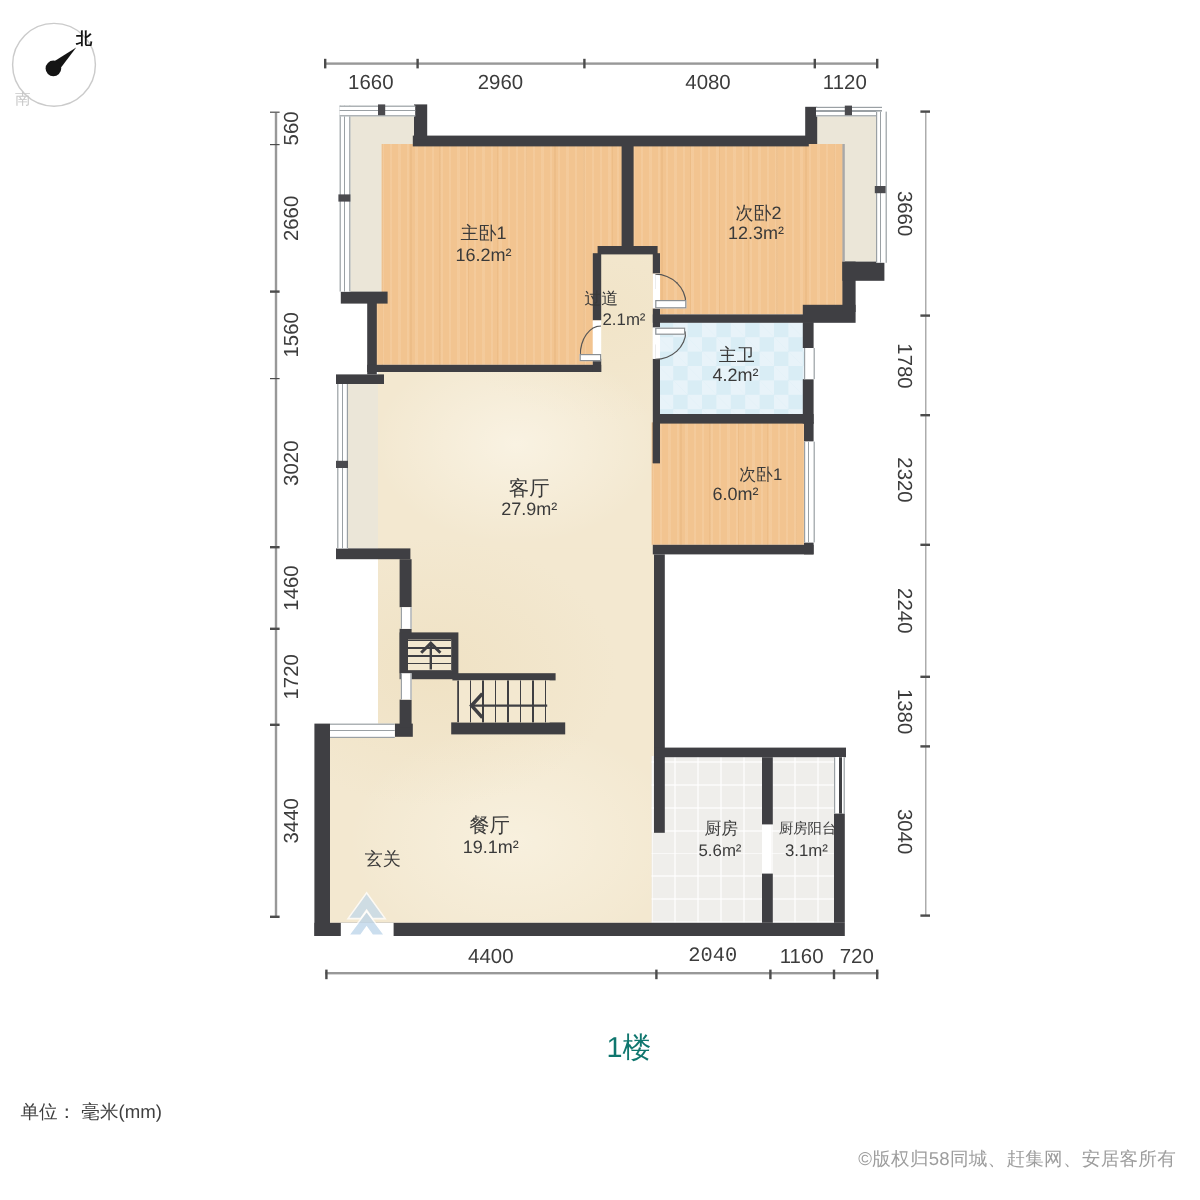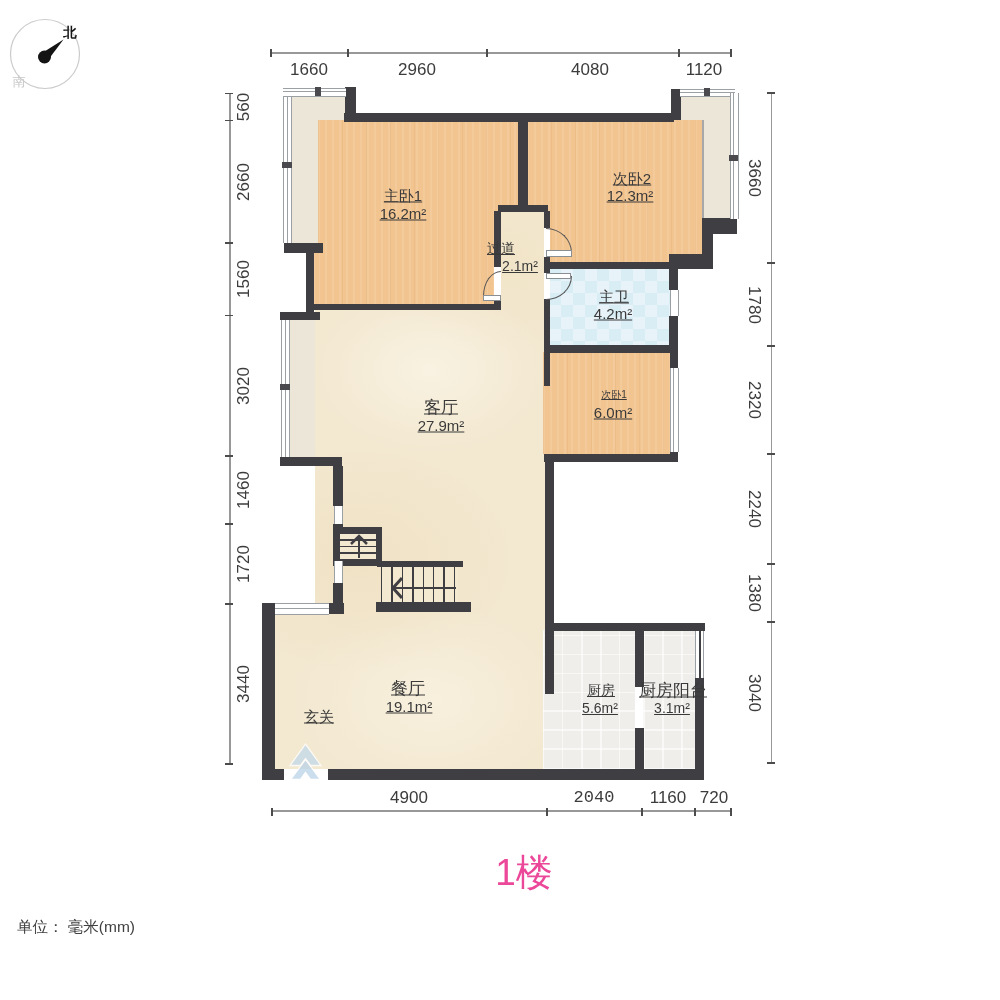--- a/index.html
+++ b/index.html
@@ -1,21 +1,21 @@
 <!DOCTYPE html>
 <html><head>
 <meta charset="utf-8">
 <style>
   html,body{margin:0;padding:0;background:#fff;}
   #page{position:relative;width:1000px;height:1000px;background:#fff;overflow:hidden;
         font-family:"Liberation Sans", sans-serif;}
   .abs{position:absolute;}
   .wall{position:absolute;background:#3f3f43;}
   .lbl{position:absolute;color:#3a3a3a;text-align:center;white-space:nowrap;
-       transform:translate(-50%,-50%);line-height:1;text-decoration:underline;}
+       transform:translate(-50%,-50%);line-height:1;}
   .dim{position:absolute;color:#3c3c3c;font-size:17px;white-space:nowrap;line-height:1;}
   .dimline{position:absolute;background:#989898;}
   .tick{position:absolute;background:#4c4c4c;}
   .winv{position:absolute;background:#fff;border-left:1px solid #9aa0a4;border-right:1px solid #9aa0a4;}
   .winh{position:absolute;background:#fff;border-top:1px solid #9aa0a4;border-bottom:1px solid #9aa0a4;}
   .wood{background-color:#f2c490;
     background-image:
       repeating-linear-gradient(90deg, rgba(205,147,82,0.14) 0 1.2px, rgba(0,0,0,0) 1.2px 24px),
       repeating-linear-gradient(90deg, rgba(255,244,228,0.13) 0 2px, rgba(0,0,0,0) 2px 7px);}
   .marble{background-color:#f3e8d0;
@@ -211,30 +211,30 @@
   </svg>
 
   <div class="lbl" style="left:403px;top:195px;font-size:15px;">主卧1</div>
   <div class="lbl" style="left:403px;top:213px;font-size:15px;">16.2m²</div>
   <div class="lbl" style="left:632px;top:178px;font-size:15px;">次卧2</div>
   <div class="lbl" style="left:630px;top:195px;font-size:15px;">12.3m²</div>
   <div class="lbl" style="left:501px;top:248px;font-size:14px;">过道</div>
   <div class="lbl" style="left:520px;top:265.5px;font-size:14px;">2.1m²</div>
   <div class="lbl" style="left:614px;top:296px;font-size:15px;">主卫</div>
   <div class="lbl" style="left:613px;top:313px;font-size:15px;">4.2m²</div>
-  <div class="lbl" style="left:614px;top:395px;font-size:10px;">次卧1</div>
+  <div class="lbl" style="left:634px;top:395px;font-size:14px;">次卧1</div>
   <div class="lbl" style="left:613px;top:412px;font-size:15px;">6.0m²</div>
   <div class="lbl" style="left:441px;top:407px;font-size:17px;">客厅</div>
   <div class="lbl" style="left:441px;top:425px;font-size:15px;">27.9m²</div>
   <div class="lbl" style="left:408px;top:688px;font-size:17px;">餐厅</div>
   <div class="lbl" style="left:409px;top:706px;font-size:15px;">19.1m²</div>
   <div class="lbl" style="left:319px;top:716px;font-size:15px;">玄关</div>
   <div class="lbl" style="left:601px;top:690px;font-size:14px;">厨房</div>
   <div class="lbl" style="left:600px;top:708px;font-size:14px;">5.6m²</div>
-  <div class="lbl" style="left:673px;top:690px;font-size:17px;">厨房阳台</div>
+  <div class="lbl" style="left:673px;top:690px;font-size:12px;">厨房阳台</div>
   <div class="lbl" style="left:672px;top:708px;font-size:14px;">3.1m²</div>
 
   <div class="dimline" style="left:270px;top:52px;width:461px;height:1.8px;"></div>
   <div class="tick" style="left:269.5px;top:48.5px;width:2px;height:8px;"></div>
   <div class="tick" style="left:346.5px;top:48.5px;width:2px;height:8px;"></div>
   <div class="tick" style="left:485.7px;top:48.5px;width:2px;height:8px;"></div>
   <div class="tick" style="left:677.5px;top:48.5px;width:2px;height:8px;"></div>
   <div class="tick" style="left:729.5px;top:48.5px;width:2px;height:8px;"></div>
   <div class="dim" style="left:309px;top:69px;transform:translate(-50%,-50%);">1660</div>
   <div class="dim" style="left:417px;top:69px;transform:translate(-50%,-50%);">2960</div>
@@ -272,29 +272,30 @@
   <div class="dim" style="left:754px;top:509px;transform:translate(-50%,-50%) rotate(90deg);">2240</div>
   <div class="dim" style="left:754px;top:593px;transform:translate(-50%,-50%) rotate(90deg);">1380</div>
   <div class="dim" style="left:754px;top:692.5px;transform:translate(-50%,-50%) rotate(90deg);">3040</div>
 
   <div class="dimline" style="left:271px;top:810px;width:461px;height:1.8px;"></div>
   <div class="tick" style="left:271px;top:807.5px;width:2px;height:8px;"></div>
   <div class="tick" style="left:546px;top:807.5px;width:2px;height:8px;"></div>
   <div class="tick" style="left:640.5px;top:807.5px;width:2px;height:8px;"></div>
   <div class="tick" style="left:694.3px;top:807.5px;width:2px;height:8px;"></div>
   <div class="tick" style="left:729.5px;top:807.5px;width:2px;height:8px;"></div>
-  <div class="dim" style="left:409px;top:797px;transform:translate(-50%,-50%);">4900</div>
+  <div class="dim" style="left:409px;top:797px;transform:translate(-50%,-50%);">4400</div>
   <div class="dim" style="left:594px;top:797px;transform:translate(-50%,-50%);font-family:Liberation Mono, monospace;">2040</div>
   <div class="dim" style="left:668px;top:797px;transform:translate(-50%,-50%);">1160</div>
   <div class="dim" style="left:714px;top:797px;transform:translate(-50%,-50%);">720</div>
 
   <svg class="abs" style="left:0px;top:0px;" width="110" height="110" viewBox="0 0 110 110">
     <circle cx="45" cy="54" r="34.5" fill="none" stroke="#cbcbcb" stroke-width="1.2"></circle>
     <polygon points="47.7,60.5 41.3,53.5 63.5,39.5" fill="#141414"></polygon>
     <circle cx="44.5" cy="57" r="6.5" fill="#141414"></circle>
     <text x="70" y="36.5" font-size="13.5" font-weight="bold" fill="#141414" text-anchor="middle">北</text>
     <text x="19" y="86.3" font-size="13" fill="#c8c8c8" text-anchor="middle">南</text>
   </svg>
 
-  <div class="abs" style="left:524px;top:873px;transform:translate(-50%,-50%);font-size:37px;color:#ec4899;">1楼</div>
+  <div class="abs" style="left:524px;top:873px;transform:translate(-50%,-50%);font-size:24px;color:#0f766e;">1楼</div>
   <div class="abs" style="left:17px;top:916.5px;font-size:15.5px;color:#3f3f3f;">单位： 毫米(mm)</div>
+  <div class="abs" style="right:20px;top:955.5px;font-size:15.5px;color:#9d9d9d;letter-spacing:0.2px;">©版权归58同城、赶集网、安居客所有</div>
 
 </div>
 
 </body></html>

